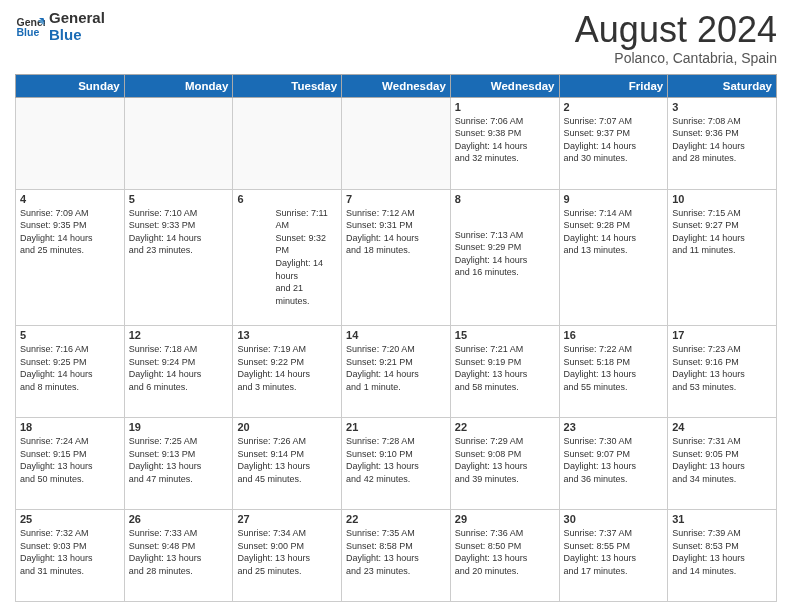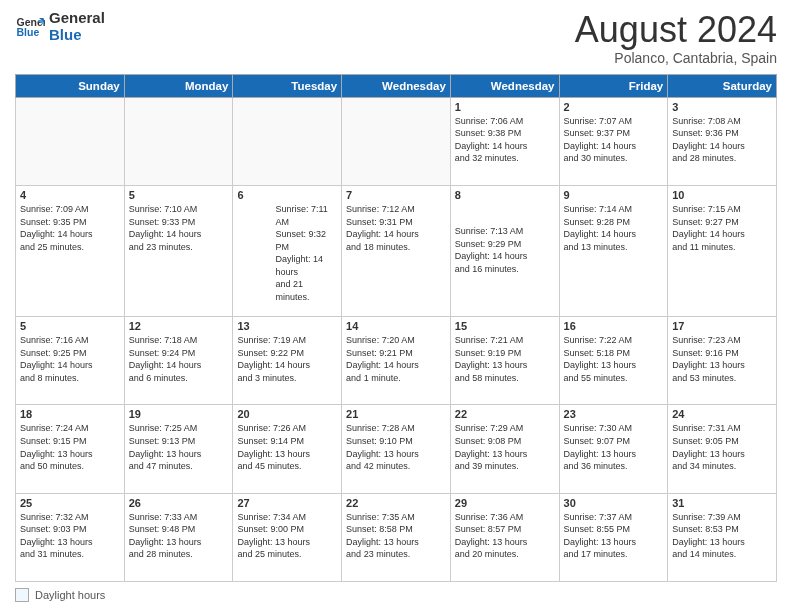--- a/index.html
+++ b/index.html
@@ -341,21 +341,21 @@
           <td>
             <span class="day-number">22</span>
             <div class="day-info" style="white-space: pre-line;">Sunrise: 7:35 AM
 Sunset: 8:58 PM
 Daylight: 13 hours
 and 23 minutes.</div>
           </td>
           <td>
             <span class="day-number">29</span>
             <div class="day-info" style="white-space: pre-line;">Sunrise: 7:36 AM
-Sunset: 8:57 PM
+Sunset: 8:50 PM
 Daylight: 13 hours
 and 20 minutes.</div>
           </td>
           <td>
             <span class="day-number">30</span>
             <div class="day-info" style="white-space: pre-line;">Sunrise: 7:37 AM
 Sunset: 8:55 PM
 Daylight: 13 hours
 and 17 minutes.</div>
           </td>
@@ -363,17 +363,13 @@
             <span class="day-number">31</span>
             <div class="day-info" style="white-space: pre-line;">Sunrise: 7:39 AM
 Sunset: 8:53 PM
 Daylight: 13 hours
 and 14 minutes.</div>
           </td>
         </tr>
       </tbody>
   </table>
 
-  <div class="footer">
-    <span class="legend-box"></span>
-    <span>Daylight hours</span>
-  </div>
 </div>
 
 </body></html>

